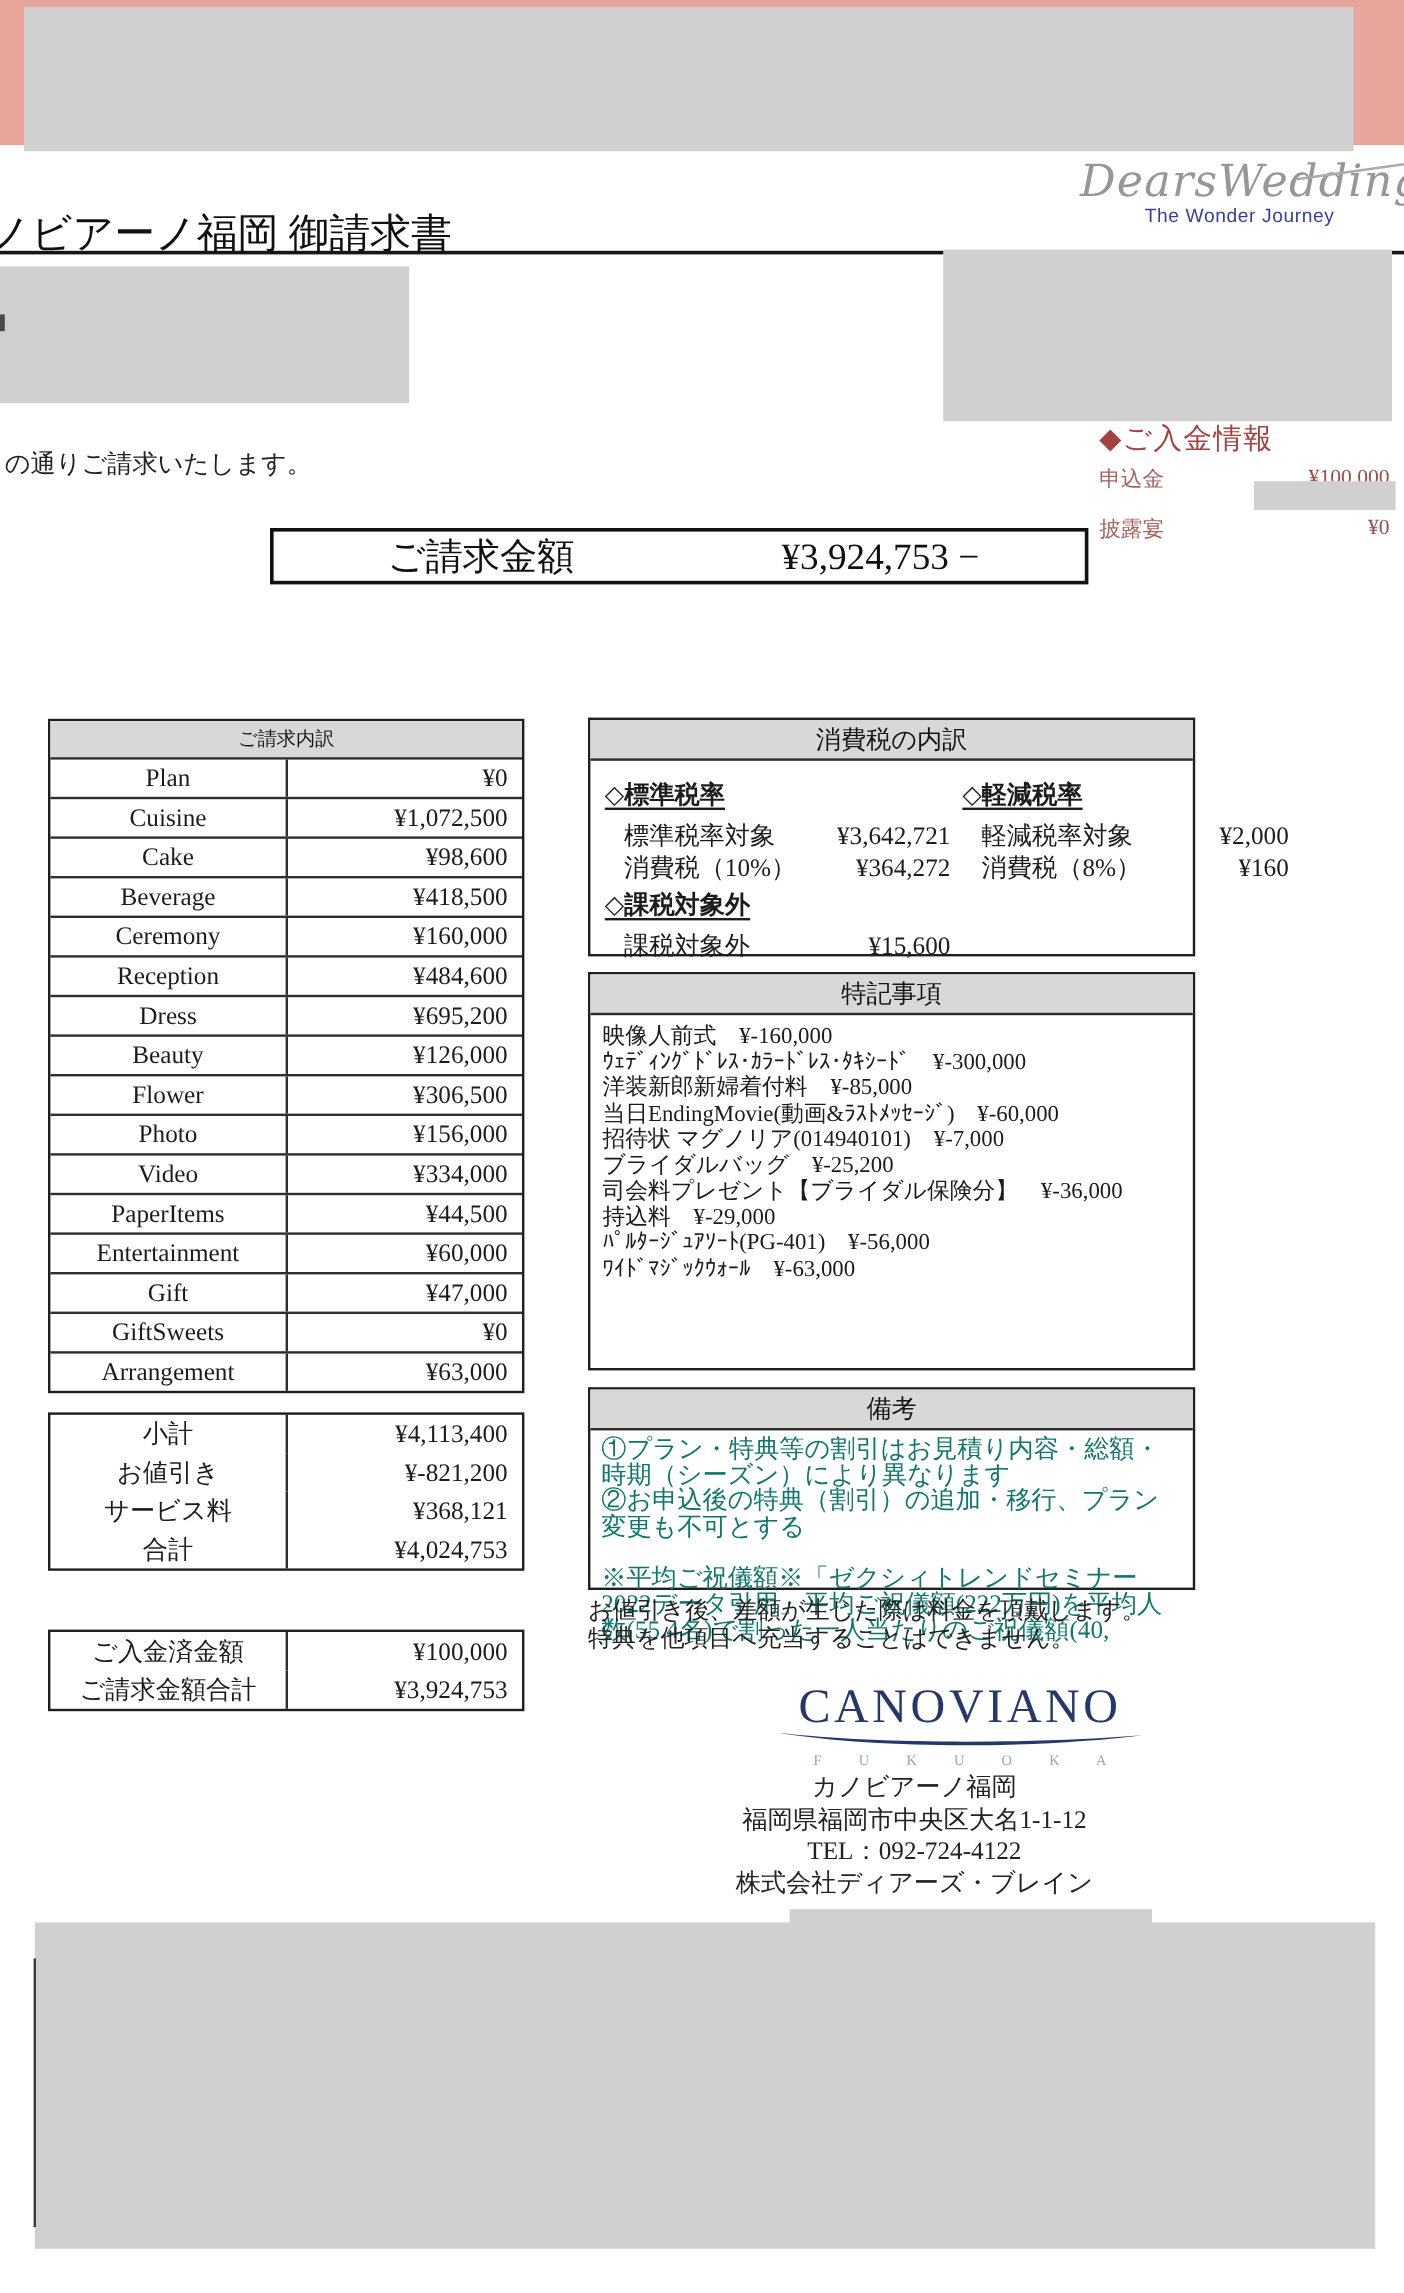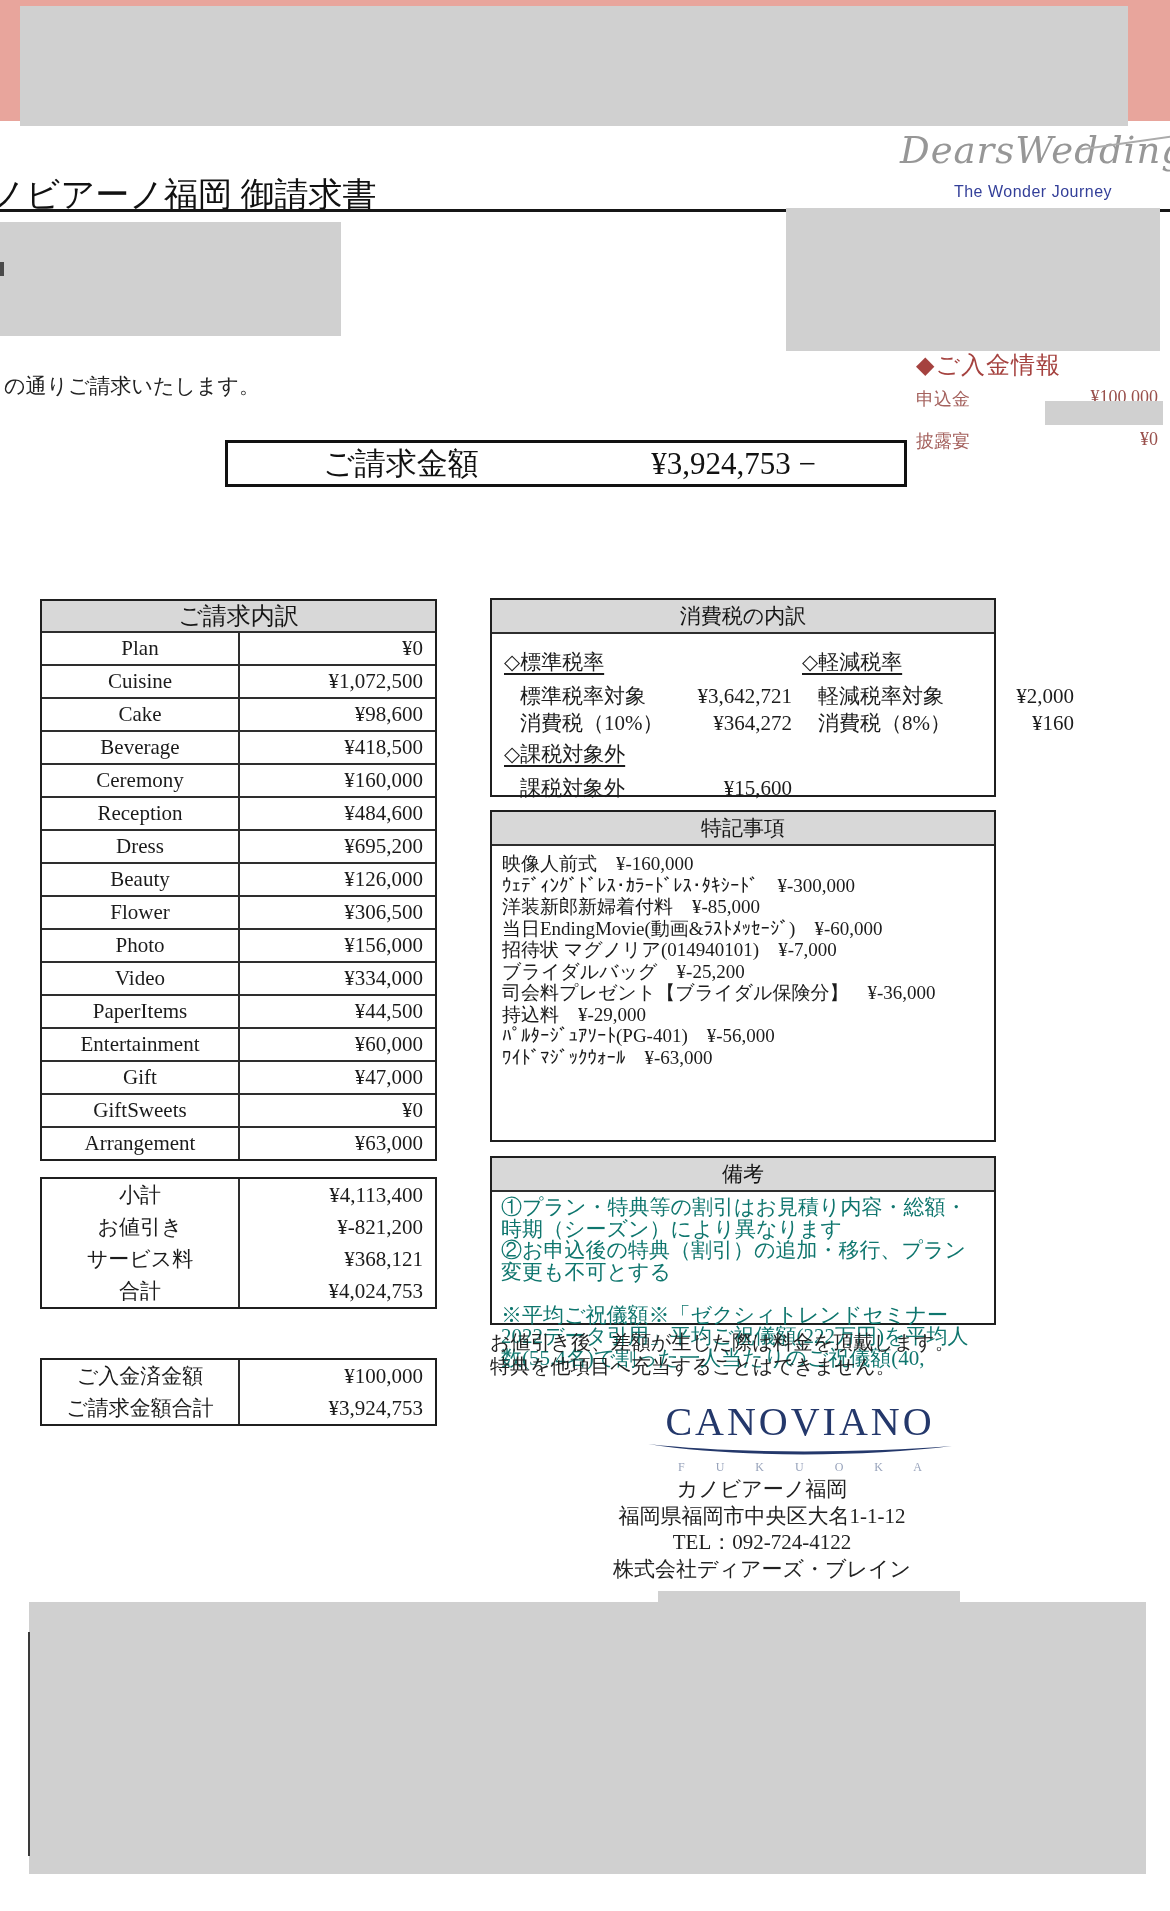--- a/index.html
+++ b/index.html
@@ -8,52 +8,52 @@
   .redact{position:absolute;background:#d0d0d0;}
   
   .topbar{position:absolute;left:0;top:0;width:1170px;height:121px;background:#e8a59c;}
   
   .brand{position:absolute;left:900px;top:132px;width:266px;text-align:right;}
   .brand-name{font-family:"DejaVu Serif",serif;font-style:italic;font-size:37px;
               color:#979797;letter-spacing:1px;line-height:1;white-space:nowrap;}
   .brand-swoosh{position:absolute;right:-6px;top:10px;width:92px;height:2px;background:#ababab;
                 transform:rotate(-8deg);}
   .brand-tagline{font-family:"Liberation Sans","DejaVu Sans",sans-serif;font-size:16px;
-                 color:#333f99;text-align:center;margin-top:14px;letter-spacing:.5px;}
+                 color:#333f99;text-align:center;margin-top:3px;letter-spacing:.5px;}
   
   .title-clip{position:absolute;left:0;top:172px;width:660px;height:44px;overflow:hidden;}
   .title-clip span{position:absolute;left:-44px;top:0;font-size:34px;white-space:nowrap;color:#111;}
   .title-rule{position:absolute;left:0;top:209px;width:1170px;height:3px;background:#161616;}
   .intro{position:absolute;left:4px;top:372px;font-size:21px;color:#222;}
   .glyph-mark{position:absolute;left:0;top:262px;width:4px;height:14px;background:#4a4a4a;}
   
   .payinfo-head{position:absolute;left:916px;top:349px;font-size:24px;color:#a5423f;letter-spacing:1px;}
   .payrow{position:absolute;left:916px;width:242px;display:flex;justify-content:space-between;
           font-size:18px;color:#a5625e;}
   .payrow .v{color:#99504c;}
   
   .amount-box{position:absolute;left:225px;top:440px;width:682px;height:47px;border:3px solid #111;
               box-sizing:border-box;display:flex;align-items:center;justify-content:space-between;
               padding:0 88px 0 95px;font-size:31px;color:#111;}
   
   .btable{position:absolute;width:397px;border:2.5px solid #1f1f1f;box-sizing:border-box;background:#fff;}
   .btable .thead{height:30px;background:#d8d8d8;display:flex;align-items:center;justify-content:center;
-                 font-size:24px;color:#161616;}
+                 font-size:16px;color:#161616;}
   .trow{display:flex;height:33px;box-sizing:border-box;border-top:2px solid #2e2e2e;}
   .totals .trow,.payments .trow{height:32px;}
   .tcell{display:flex;align-items:center;font-size:21px;color:#1b1b1b;box-sizing:border-box;}
   .tcell.label{width:198px;justify-content:center;border-right:2px solid #2e2e2e;}
   .tcell.value{flex:1;justify-content:flex-end;padding-right:12px;}
   
   .rbox{position:absolute;left:490px;width:506px;border:2.5px solid #1f1f1f;box-sizing:border-box;background:#fff;}
   .rbox .rhead{height:32px;background:#d8d8d8;border-bottom:2px solid #2e2e2e;display:flex;
                align-items:center;justify-content:center;font-size:21px;color:#161616;}
   .rbody{position:relative;}
   .tax-col{position:absolute;font-size:21px;}
-  .tax-head{text-decoration:underline;text-underline-offset:4px;margin-bottom:7px;}
+  .tax-head{text-decoration:underline;text-underline-offset:4px;margin-bottom:7px;font-weight:bold;}
   .tax-row{display:flex;line-height:27px;}
   .tax-row .tl{padding-left:16px;}
   .tax-row .tv{margin-left:auto;}
   .notes-body{padding:7px 10px;font-size:19px;line-height:21.5px;color:#1b1b1b;}
   .remarks-body{padding:5px 9px;font-size:21px;line-height:21.5px;color:#0f766e;}
   .remark-line{min-height:21.5px;}
   .after-remarks{position:absolute;left:490px;top:1331px;font-size:20px;line-height:23.5px;color:#222;}
   
   .cano{position:absolute;left:560px;top:1402px;width:480px;text-align:center;}
   .cano-name{font-size:40px;letter-spacing:3px;color:#24386b;line-height:1;}

